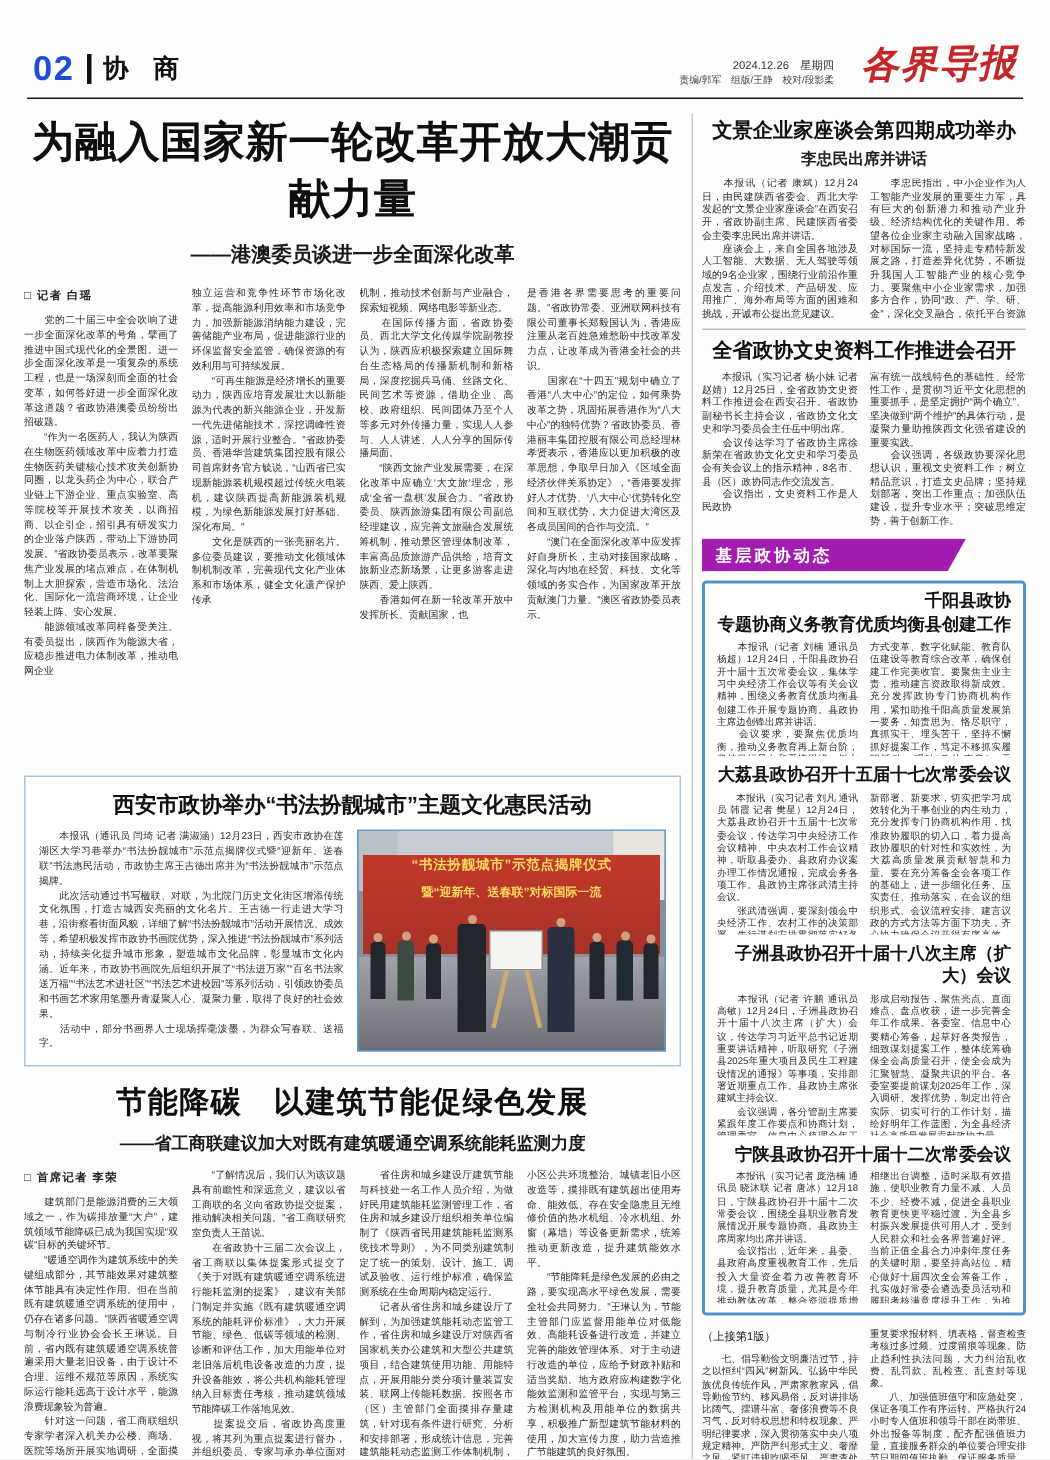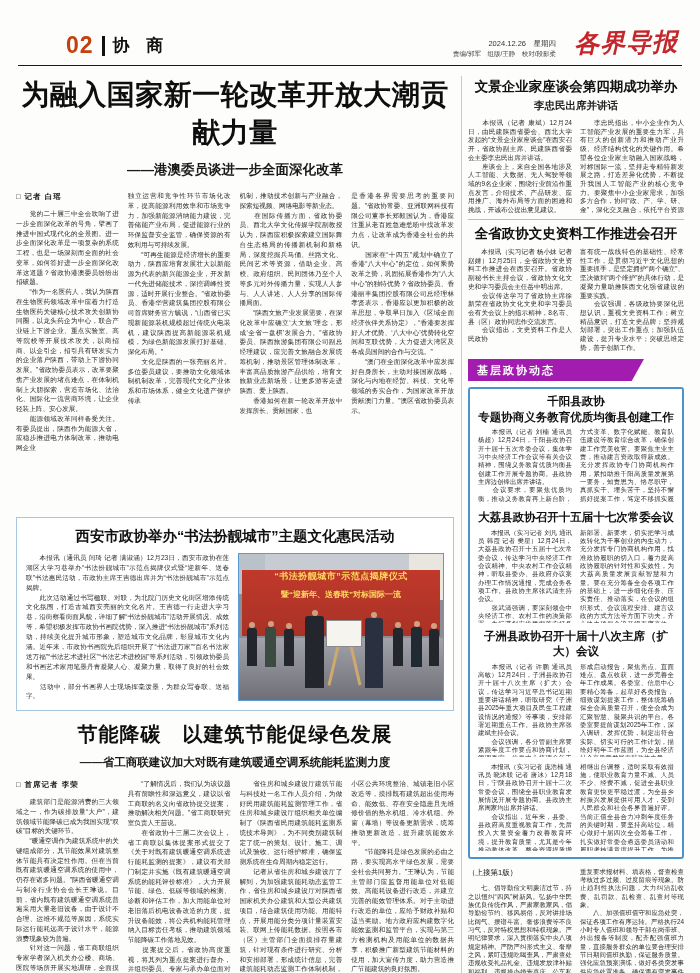--- a/index.html
+++ b/index.html
@@ -4,21 +4,21 @@
 <style>
   * { margin:0; padding:0; box-sizing:border-box; }
   html,body { background:#e8e8e8; }
   body { font-family:"Liberation Sans", sans-serif; }
   .page { position:relative; width:700px; height:973px; margin:0 auto; background:#fdfdfc; color:#222;
           overflow:hidden; padding:26px 16px 0 16px; }
 
   
   header { display:flex; justify-content:space-between; align-items:flex-end; padding:0 6px 6px 6px; }
   .h-left { display:flex; align-items:center; gap:8px; }
-  .pagenum { font-size:23px; font-weight:bold; letter-spacing:1px; color:#c2410c;margin-left:44px; }
+  .pagenum { font-size:23px; font-weight:bold; letter-spacing:1px; color:#1d4ed8; }
   .h-div { width:3px; height:20px; background:#111; display:inline-block; }
   .secname { font-size:17px; font-weight:bold; letter-spacing:6px; color:#111; }
   .h-right { display:flex; align-items:flex-end; gap:18px; }
   .h-meta { text-align:right; line-height:1.5; }
   .h-date { font-size:7.5px; color:#333; }
   .h-credits { font-size:6.5px; color:#444; }
   .masthead { font-family:"DejaVu Serif", serif; font-style:italic; font-weight:bold;
               font-size:25px; color:#c3272b; letter-spacing:1px; transform:rotate(-1deg); }
   .header-rule { height:1px; background:#1a1a1a; margin:0 2px 8px 2px; }
 
@@ -80,21 +80,21 @@
   .ra-body { gap:8px; height:94px; font-size:6.6px; line-height:1.32; }
   .rb-body { gap:8px; height:104px; font-size:6.6px; line-height:1.32; margin-top:5px; }
   .h-rule { height:1px; background:#bdbdbd; margin:6px 0 5px 0; }
 
   .banner { width:176px; background:#a21caf; color:#fff; font-size:11px; font-weight:bold;
             letter-spacing:2px; padding:3.5px 14px 3.5px 9px; margin:7px 0 6px 0;
             clip-path:polygon(0 0,100% 0,93% 100%,0 100%); }
 
   .blue-box { border:2px solid #4f93cd; border-radius:3px; padding:5px 8px 4px 8px; background:#fff; }
   .g-item { margin-bottom:6px; }
-  .g-item .gt { font-size:11.5px; font-weight:bold; text-align:center; color:#111; line-height:1.35; }
+  .g-item .gt { font-size:11.5px; font-weight:bold; text-align:right; color:#111; line-height:1.35; }
   .gi-body { gap:8px; font-size:6.4px; line-height:1.3; margin-top:3px; }
   .gib-1 { height:76px; } .gib-2 { height:94px; } .gib-3 { height:94px; } .gib-4 { height:88px; }
 
   .continuation { margin-top:9px; }
   .cont-lead { font-size:7.5px; font-weight:normal; color:#111; display:block; margin-bottom:7px; }
   .cont-body { gap:8px; height:158px; font-size:6.4px; line-height:1.3; }
 </style>
 </head>
 <body>
 
@@ -254,20 +254,21 @@
         <article class="g-item">
           <div class="gt">子洲县政协召开十届十八次主席（扩大）会议</div>
           <div class="cols gi-body gib-3">
             <div class="col coltext">　　本报讯（记者 许鹏 通讯员 高敏）12月24日，子洲县政协召开十届十八次主席（扩大）会议，传达学习习近平总书记近期重要讲话精神，听取研究《子洲县2025年重大项目及民生工程建设情况的通报》等事项，安排部署近期重点工作。县政协主席张建斌主持会议。
 　　会议强调，各分管副主席要紧跟年度工作要点和协商计划，管理委室、信息中心梳理全年工作，</div>
             <div class="col coltext">形成启动报告，聚焦亮点、直面难点、盘点收获，进一步完善全年工作成果。各委室、信息中心要精心筹备，起草好各类报告，细致谋划提案工作，整体统筹确保全会高质量召开，使全会成为汇聚智慧、凝聚共识的平台。各委室要提前谋划2025年工作，深入调研、发挥优势，制定出符合实际、切实可行的工作计划，描绘好明年工作蓝图，为全县经济社会高质量发展贡献政协力量。</div>
           </div>
         </article>
 
         <article class="g-item" style="margin-bottom:2px;">
+          <div class="gt">宁陕县政协召开十届十二次常委会议</div>
           <div class="cols gi-body gib-4">
             <div class="col coltext">　　本报讯（实习记者 庞浩楠 通讯员 晓沐联 记者 唐冰）12月18日，宁陕县政协召开十届十二次常委会议，围绕全县职业教育发展情况开展专题协商。县政协主席周家均出席并讲话。
 　　会议指出，近年来，县委、县政府高度重视教育工作，先后投入大量资金着力改善教育环境，提升教育质量，尤其是今年推动教体改革，整合资源提质增效，特别是职业教育工作上</div>
             <div class="col coltext">相继出台调整，适时采取有效措施，使职业教育力量不减、人员不少、经费不减，促进全县职业教育更快更平稳过渡，为全县乡村振兴发展提供可用人才，受到人民群众和社会各界普遍好评。当前正值全县合力冲刺年度任务的关键时期，要坚持高站位，精心做好十届四次全会筹备工作，扎实做好常委会遴选委员活动和履职考核满意度提升工作，为推动新一年政协工作取得新突破打下坚实基础。</div>
           </div>
         </article>
 
       </div>
 
       <section class="continuation">

